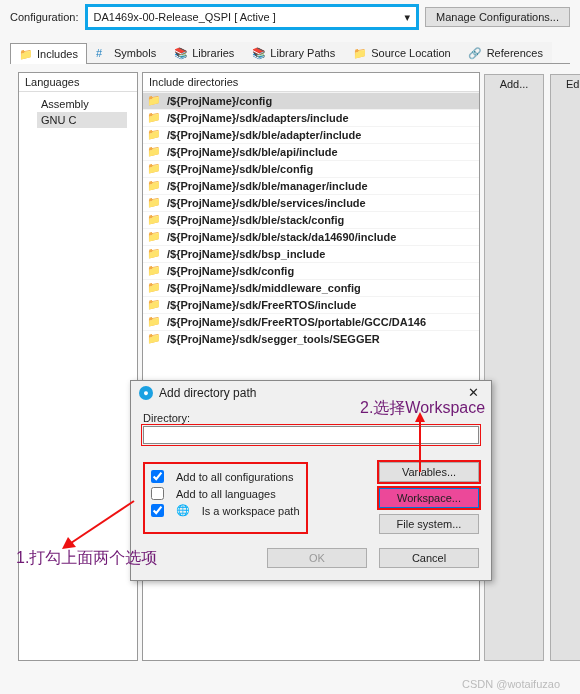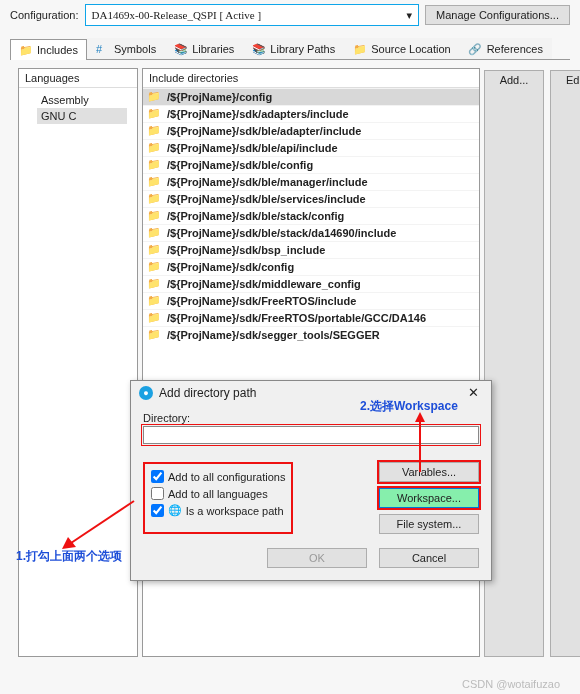--- a/index.html
+++ b/index.html
@@ -14,28 +14,27 @@
     position: relative;
   }
   .top-row {
     display: flex;
     align-items: center;
     padding: 4px 10px;
     gap: 6px;
   }
   .config-dropdown {
     flex: 1;
-    border: 1px solid #0ea5e9;
+    border: 3px solid #0ea5e9;
     background: #fff;
     height: 20px;
     display: flex;
     align-items: center;
     justify-content: space-between;
     padding: 0 6px;
-    font-family: Liberation Serif, serif;
   }
   .btn {
     border: 1px solid #adadad;
     background: #e1e1e1;
     padding: 3px 10px;
     font-size: 11px;
     text-align: center;
     cursor: pointer;
     min-width: 60px;
   }
@@ -166,51 +165,50 @@
     margin-top: 18px;
     gap: 8px;
   }
   .chk-group {
     border: 2px solid #e11;
     padding: 4px 6px;
   }
   .chk-row {
     display: flex;
     align-items: center;
-    gap: 4px;
+    gap: 12px;
     padding: 2px 0;
   }
   .chk-row input { margin: 0; }
   .dlg-right-btns {
     display: flex;
     flex-direction: column;
     gap: 6px;
     width: 100px;
   }
   .dlg-right-btns .btn { width: 100%; box-sizing: border-box; }
   .btn.highlight { outline: 2px solid #e11; }
   .btn.selected-blue {
     outline: 2px solid #e11;
     border: 1px solid #0078d7;
-    background: #86efac;
+    background: #ec4899;
   }
   .dialog-buttons {
     display: flex;
     justify-content: flex-end;
     gap: 12px;
     margin-top: 14px;
   }
   .dialog-buttons .btn { min-width: 78px; }
   .dialog-buttons .btn.disabled { color: #999; }
   .annotation {
     position: absolute;
-    color: #1d4ed8;
-    font-size: 12px;
+    color: #701a75;
+    font-size: 16px;
     z-index: 20;
-    font-weight: bold;
   }
   .arrow {
     position: absolute;
     z-index: 15;
   }
   .watermark {
     position: absolute;
     right: 20px;
     bottom: 4px;
     color: #bbb;

